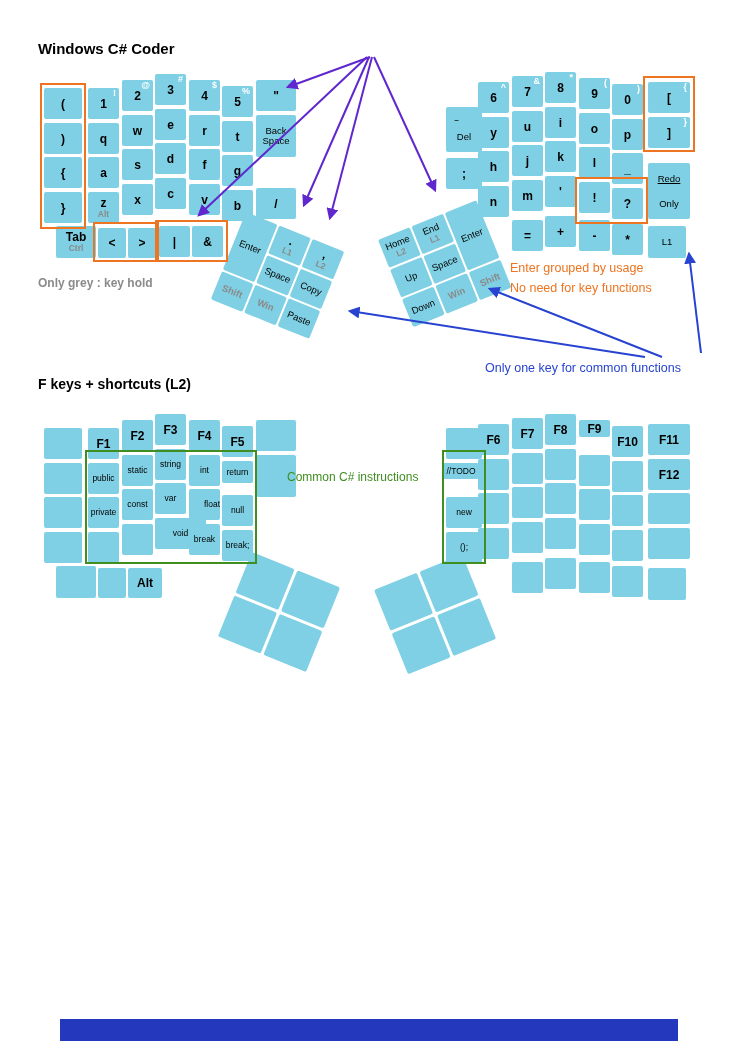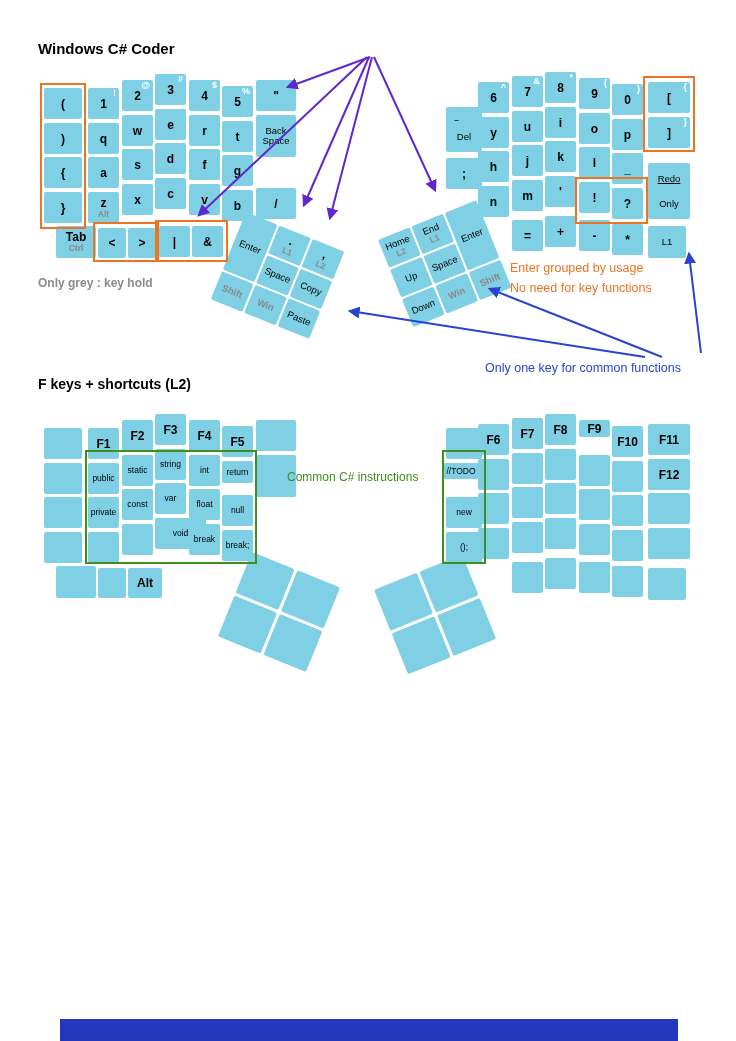--- a/index.html
+++ b/index.html
@@ -352,21 +352,21 @@
       <div class="key" style="left: 44px; top: 497px; width: 38px; height: 31px;"></div>
       <div class="key k-kw" style="left: 88px; top: 497px; width: 31px; height: 31px;">
         <span class="main">private</span>
       </div>
       <div class="key k-kw" style="left: 122px; top: 489px; width: 31px; height: 31px;">
         <span class="main">const</span>
       </div>
       <div class="key k-kw" style="left: 155px; top: 483px; width: 31px; height: 31px;">
         <span class="main">var</span>
       </div>
-      <div class="key k-kw" style="left: 189px; top: 489px; width: 31px; height: 31px;">
+      <div class="key k-kw" style="left: 189px; top: 489px; width: 31px; height: 31px; align-items: flex-end;">
         <span class="main">float</span>
       </div>
       <div class="key k-kw" style="left: 222px; top: 495px; width: 31px; height: 31px;">
         <span class="main">null</span>
       </div>
       <div class="key" style="left: 44px; top: 532px; width: 38px; height: 31px;"></div>
       <div class="key" style="left: 88px; top: 532px; width: 31px; height: 31px;"></div>
       <div class="key" style="left: 122px; top: 524px; width: 31px; height: 31px;"></div>
       <div class="key k-kw" style="left: 155px; top: 518px; width: 51px; height: 31px;">
         <span class="main">void</span>

